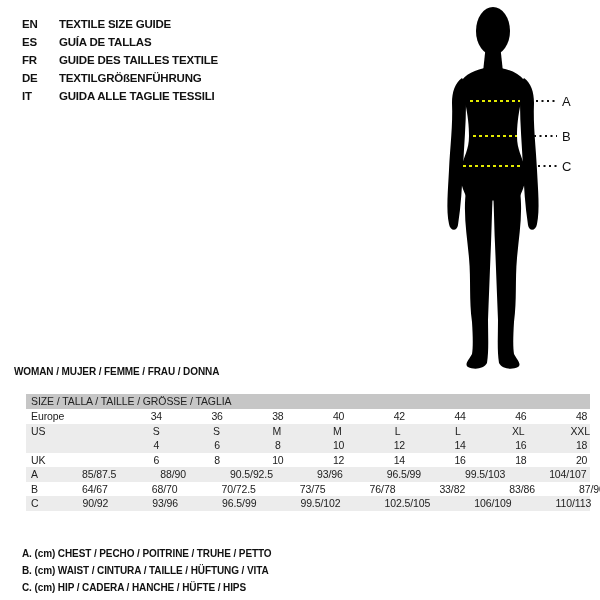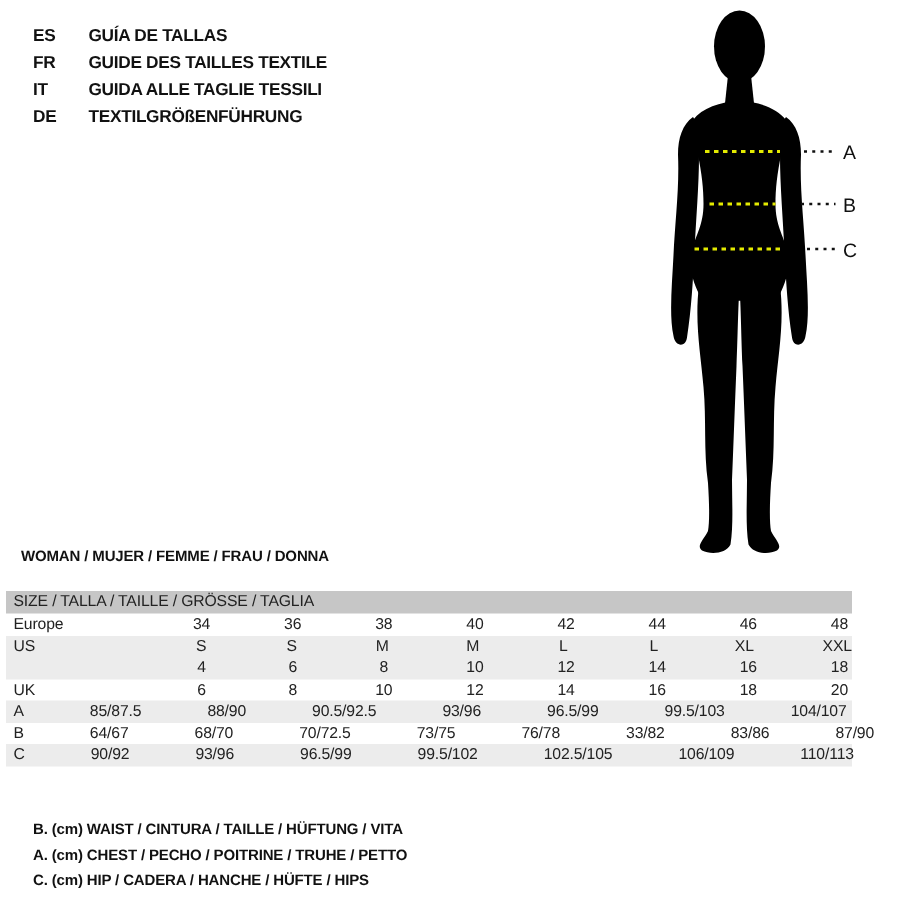--- a/index.html
+++ b/index.html
@@ -16,50 +16,54 @@
 
   
   .figure-wrap{position:absolute;left:400px;top:0;width:200px;height:380px;}
   .figure-wrap svg{display:block;width:200px;height:380px;}
   .marker-label{font-family:"Liberation Sans",sans-serif;font-size:13px;fill:#111;}
 
   
   .gender-heading{position:absolute;left:14px;top:366px;font-size:10px;font-weight:bold;letter-spacing:-0.1px;}
 
   
-  .size-table{position:absolute;left:4px;top:394px;width:564px;letter-spacing:-0.1px;}
+  .size-table{position:absolute;left:26px;top:394px;width:564px;letter-spacing:-0.1px;}
   .t-header{background:var(--header-bg,#c6c6c6);height:15px;line-height:15px;font-size:10.5px;padding-left:5px;color:#222;}
   .t-row{display:flex;height:14.5px;line-height:14.5px;font-size:10.5px;color:#222;gap:44px;}
   .t-row.shaded{background:var(--shade,#ececec);}
   .t-label{width:73px;padding-left:5px;}
   .t-cell{flex:1;text-align:center;}
 
   
   .measure-legend{position:absolute;left:22px;top:545px;}
   .legend-line{height:17px;line-height:17px;font-size:10px;font-weight:bold;letter-spacing:-0.1px;white-space:nowrap;}
 </style>
 </head>
 <body>
 
 <div class="language-list">
     <div class="lang-row">
+      <span class="lang-code">EN</span>
+      <span class="lang-label">TEXTILE SIZE GUIDE</span>
+    </div>
+    <div class="lang-row">
       <span class="lang-code">ES</span>
       <span class="lang-label">GUÍA DE TALLAS</span>
     </div>
     <div class="lang-row">
       <span class="lang-code">FR</span>
       <span class="lang-label">GUIDE DES TAILLES TEXTILE</span>
     </div>
     <div class="lang-row">
+      <span class="lang-code">DE</span>
+      <span class="lang-label">TEXTILGRÖßENFÜHRUNG</span>
+    </div>
+    <div class="lang-row">
       <span class="lang-code">IT</span>
       <span class="lang-label">GUIDA ALLE TAGLIE TESSILI</span>
-    </div>
-    <div class="lang-row">
-      <span class="lang-code">DE</span>
-      <span class="lang-label">TEXTILGRÖßENFÜHRUNG</span>
     </div>
   </div>
 
 <div class="figure-wrap">
   <svg viewBox="0 0 200 380" aria-hidden="true">
     <g fill="#000000">
       <ellipse cx="93" cy="31" rx="17" ry="24"></ellipse>
       <path d="M86,44 L100,44 L103,72 L83,72 Z"></path>
       <path d="M62,80 C68,72 80,68 93,67 C106,68 118,72 124,80
                C127,88 123,94 121,102 C118,116 117,126 117,136
@@ -179,16 +183,16 @@
         <span class="t-cell">99.5/102</span>
         <span class="t-cell">102.5/105</span>
         <span class="t-cell">106/109</span>
         <span class="t-cell">110/113</span>
         <span class="t-cell">114/119</span>
       </div>
     </div>
 </div>
 
 <div class="measure-legend">
+    <div class="legend-line">A. (cm) CHEST / PECHO / POITRINE / TRUHE / PETTO</div>
     <div class="legend-line">B. (cm) WAIST / CINTURA / TAILLE / HÜFTUNG / VITA</div>
-    <div class="legend-line">A. (cm) CHEST / PECHO / POITRINE / TRUHE / PETTO</div>
     <div class="legend-line">C. (cm) HIP / CADERA / HANCHE / HÜFTE / HIPS</div>
   </div>
 
 </body></html>

